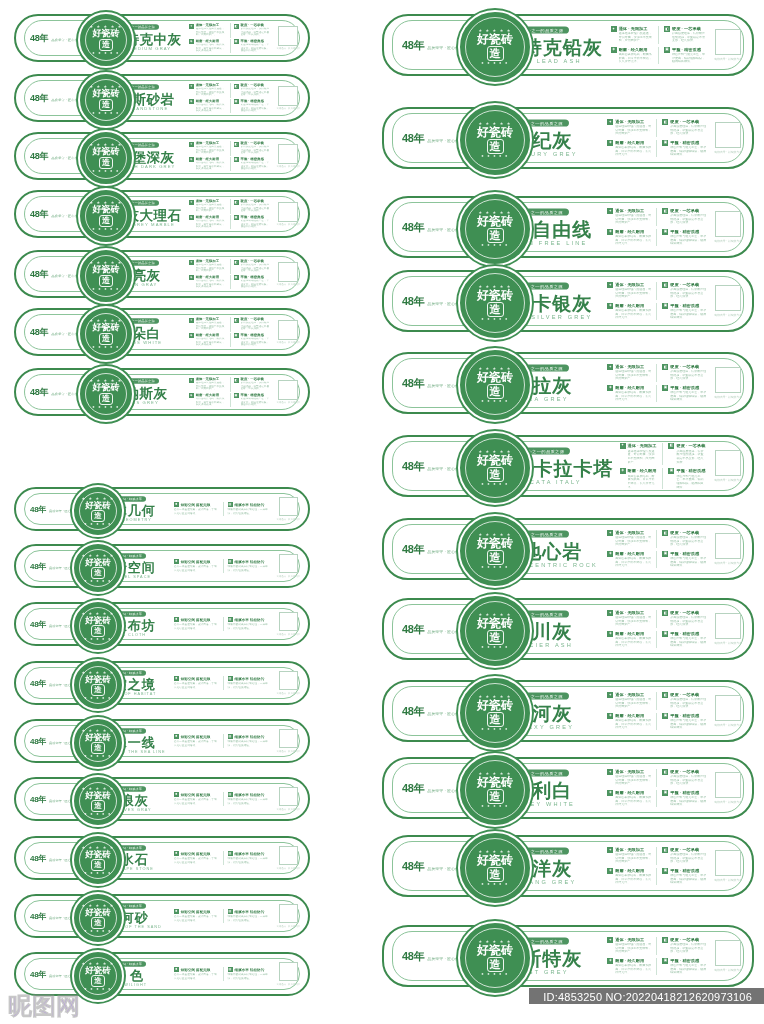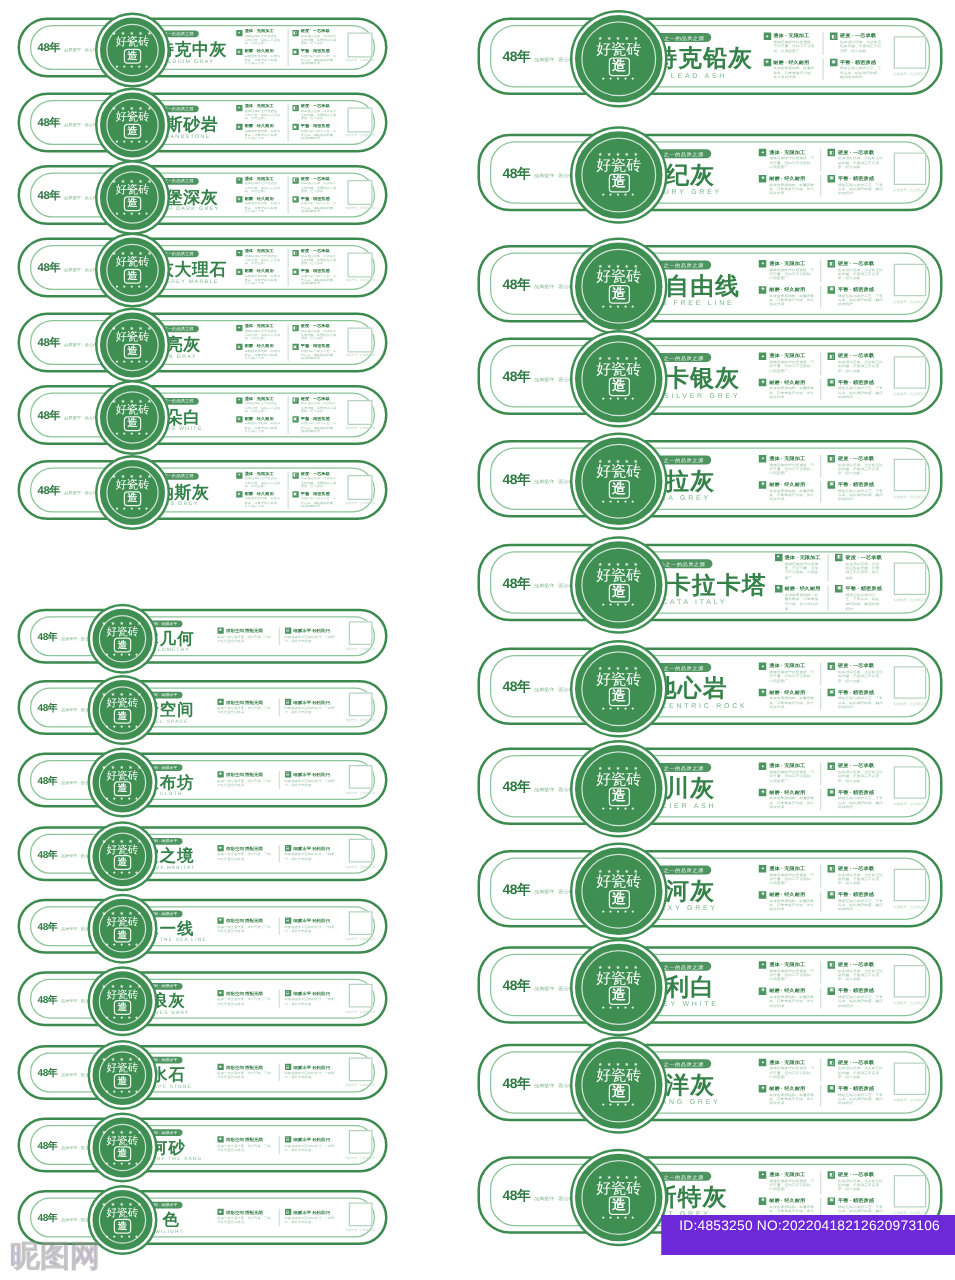--- a/index.html
+++ b/index.html
@@ -55,21 +55,21 @@
   }
   .seal .ring {
     position:absolute; inset:5px;
     border:1px solid rgba(255,255,255,.75);
     border-radius:50%;
   }
   .seal .dots-top, .seal .dots-bot{
     font-size:4px; letter-spacing:1.2px; color:rgba(255,255,255,.85);
     line-height:1;
   }
-  .seal .s-main { font-weight:normal; line-height:1; white-space:nowrap; }
+  .seal .s-main { font-weight:bold; line-height:1; white-space:nowrap; }
   .seal .s-sub {
     font-weight:bold; line-height:1;
     border:1px solid rgba(255,255,255,.9);
     border-radius:3px;
     padding:1px 2px;
     margin-top:1px;
   }
 
   
   .centre { position:relative; z-index:3; display:flex; flex-direction:column; align-items:center; }
@@ -179,22 +179,22 @@
     -webkit-text-stroke:1.5px #9a9a9a;
     letter-spacing:0px; line-height:1;
   }
   #watermark .wm-url {
     font-size:27px; font-weight:bold; color:#ffffff;
     -webkit-text-stroke:1.5px #9a9a9a;
     line-height:1;
   }
   #idbar {
     position:absolute; right:0; bottom:20px;
-    background:#6d28d9; color:#ffffff;
-    font-size:11px; padding:3px 12px 17px 14px;
+    background:#737373; color:#ffffff;
+    font-size:11px; padding:3px 12px 1px 14px;
     z-index:30; letter-spacing:.2px;
   }
 </style>
 </head>
 <body>
 
 <div id="sheet">
 
   <div id="col-left-a" class="col-l">
       <div class="label" style="top: 14px;">

